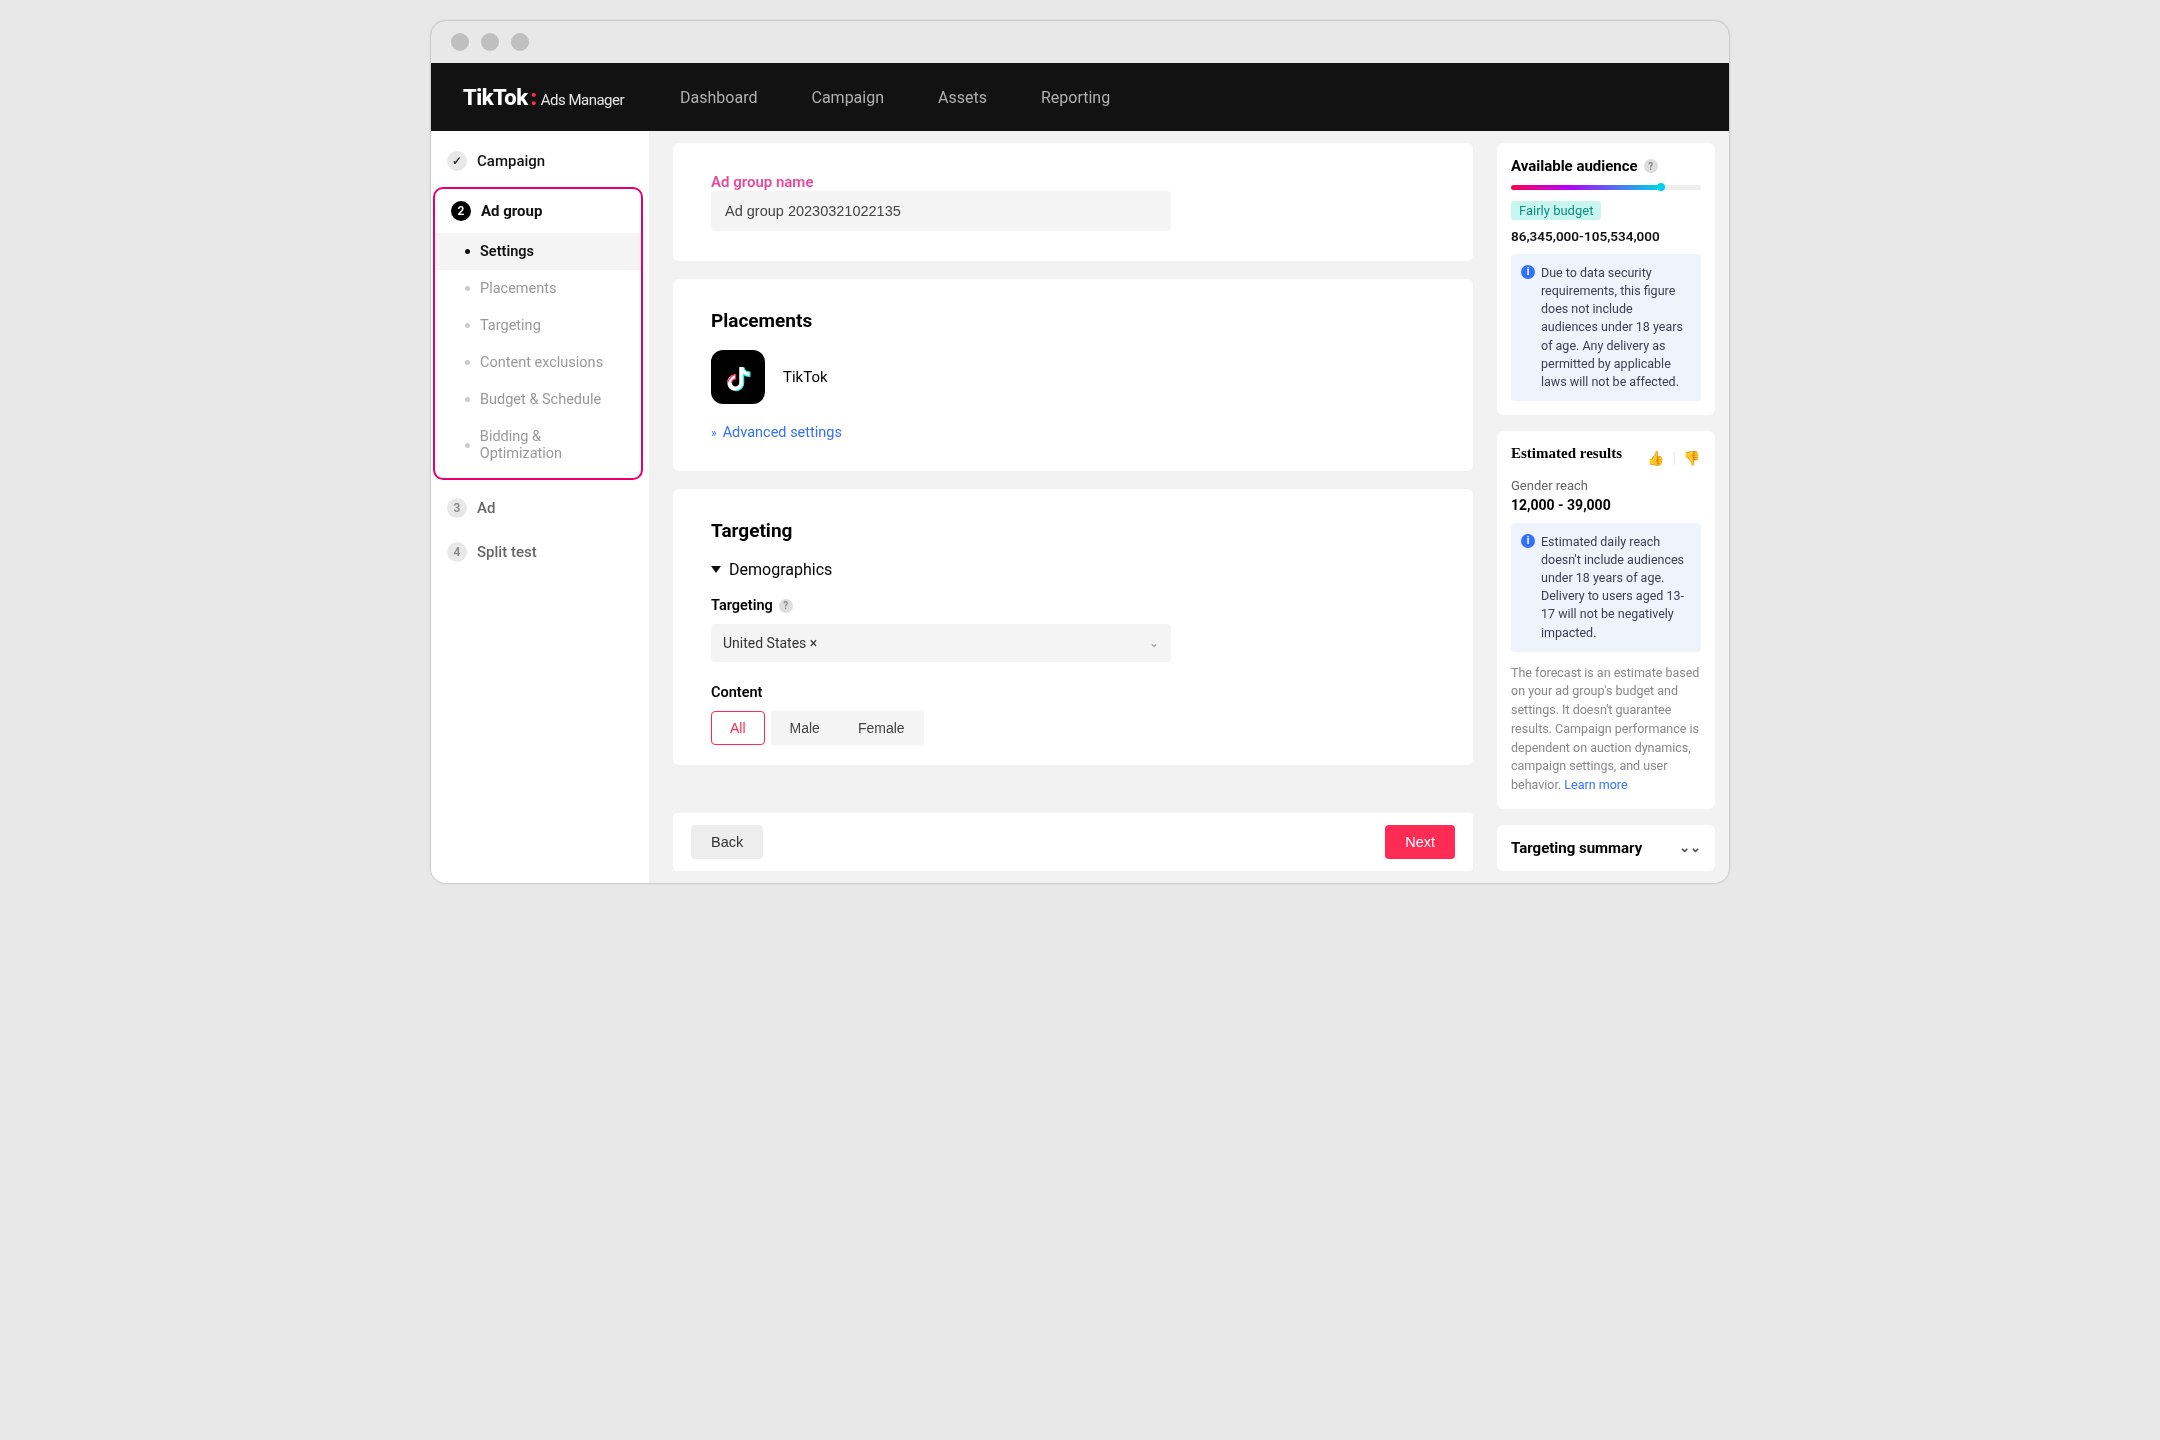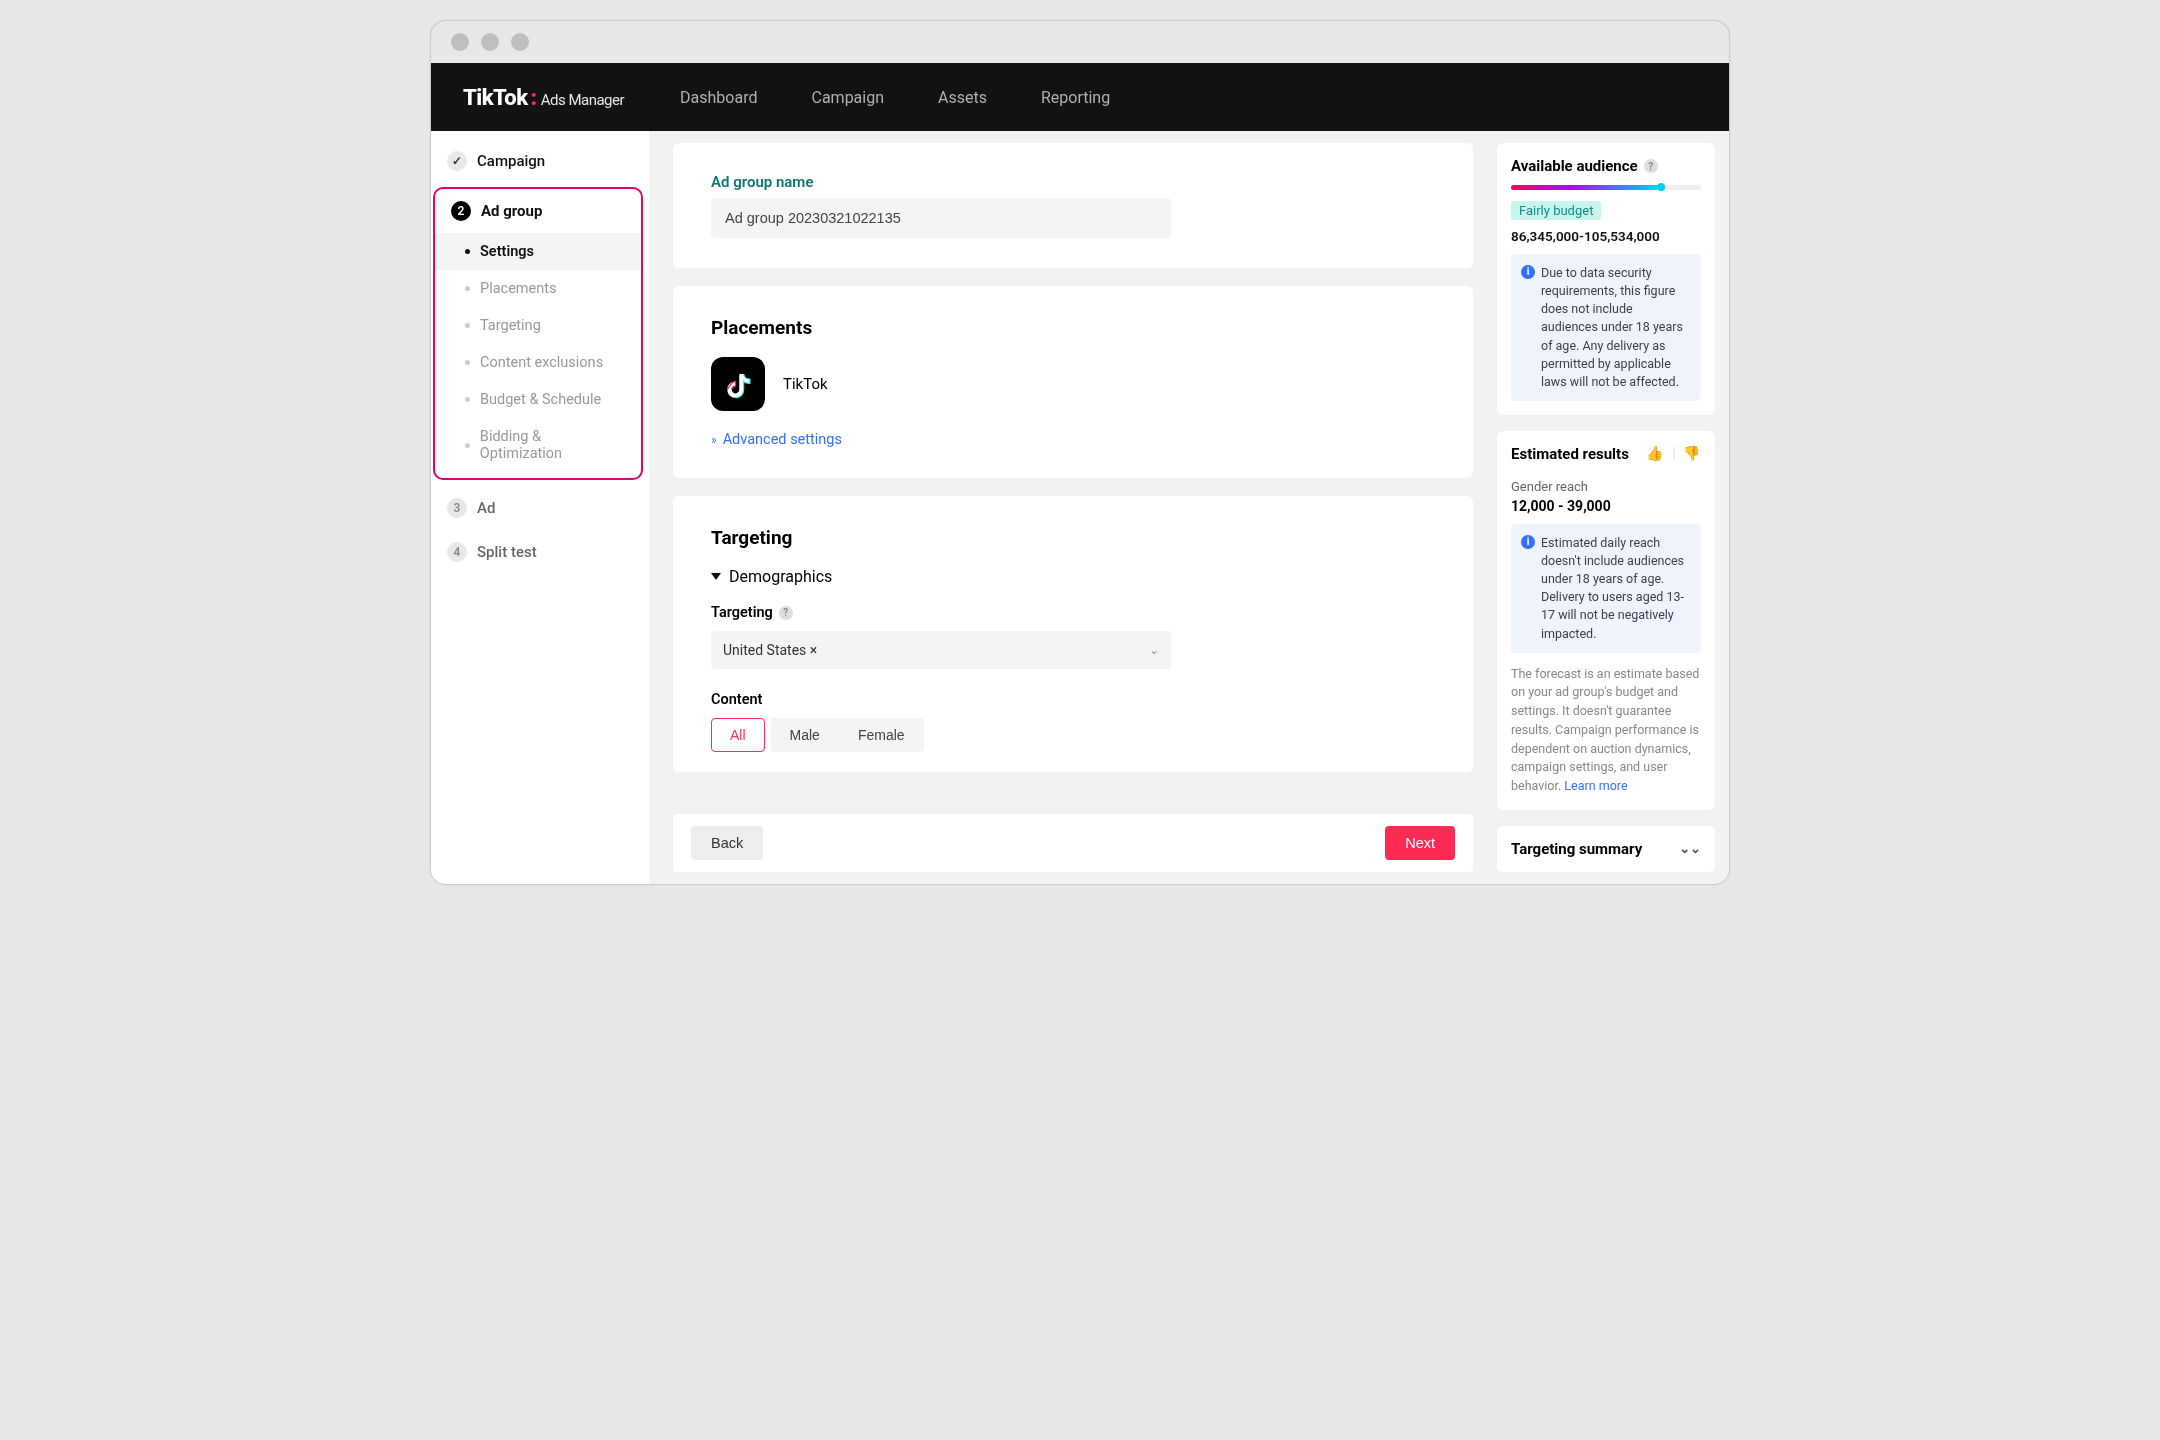--- a/index.html
+++ b/index.html
@@ -38,21 +38,21 @@
 .highlight-box { border: 2px solid #e5006d; border-radius: 10px; margin: 4px 6px 6px 2px; padding-bottom: 6px; }
 
 .subitems { }
 .subitem { display:flex; align-items:center; gap:10px; padding: 10px 18px 10px 30px; font-size: 14.5px; color: #999; cursor:pointer;}
 .subitem .bullet { width: 5px; height: 5px; border-radius:50%; background:#ccc;}
 .subitem.active { background: #f4f4f4; color: #111; font-weight: 600; }
 .subitem.active .bullet { background: #111; }
 
 .main { flex: 1; padding: 12px 24px; display:flex; flex-direction:column; gap: 18px; position:relative;}
 .card { background:#fff; border-radius: 6px; padding: 30px 38px; }
-.field-label { font-weight: 600; font-size: 15px; margin-bottom: 7px; color:#0f766e; }
+.field-label { font-weight: 600; font-size: 15px; margin-bottom: 0; color:#ec4899; }
 .input { width: 100%; max-width: 460px; height: 40px; background: #f4f4f4; border: none; border-radius: 4px; padding: 0 14px; font-size: 14.5px; color: #444;}
 .card h2 { font-size: 19px; font-weight: 700; margin-bottom: 18px; }
 
 .placement-row { display:flex; align-items:center; gap:18px; margin-top:10px;}
 .tiktok-tile { width:54px;height:54px;border-radius:12px; background:#000; display:flex;align-items:center;justify-content:center;}
 .advanced { display:flex; align-items:center; gap:6px; color:#3370ff; font-size:14.5px; margin-top:20px; cursor:pointer;}
 .adv-icon { font-size:12px; }
 
 .section-sub { display:flex; align-items:center; gap:8px; font-size:16px; margin: 10px 0 18px; }
 .caret-down { width:0;height:0;border-left:5px solid transparent;border-right:5px solid transparent;border-top:7px solid #111;}
@@ -76,21 +76,21 @@
 
 .rightcol { width: 232px; padding: 12px 14px 12px 0; display:flex; flex-direction:column; gap:16px;}
 .rcard { background:#fff; border-radius:6px; padding:14px 14px;}
 .rcard h3 { font-size:15px; font-weight:700; display:flex; align-items:center; gap:6px; margin-bottom:10px;}
 .aud-bar { height:5px; width:100%; border-radius:3px; background:linear-gradient(90deg,#ff0050 0%, #b400ff 30%, #00cfe8 77%, #eee 77%, #eee 100%); margin-bottom:10px; position:relative;}
 .aud-bar::after{content:"";position:absolute; left:77%; top:-2px; width:8px;height:8px;border-radius:50%;background:#00cfe8;}
 .badge-chip { display:inline-block; background:#c7f5ef; color:#0e8f82; font-size:13px; padding:2px 8px; border-radius:3px; margin-bottom:8px;}
 .range { font-size:13.5px; font-weight:600; color:#111;}
 .info-box { background:#eef3fc; border-radius:4px; padding:10px 10px; font-size:12.5px; color:#3a3f52; margin-top:10px; line-height:1.45; display:flex; gap:6px;}
 .info-i { width:14px;height:14px;border-radius:50%;background:#3370ff;color:#fff;font-size:10px;display:flex;align-items:center;justify-content:center;font-weight:700;flex-shrink:0; margin-top:1px;}
-.est-head { display:flex; justify-content:space-between; }
+.est-head { display:flex; justify-content:space-between; align-items:center;font-family:Liberation Serif, serif;}
 .thumbs { display:flex; gap:8px; color:#bbb; font-size:14px;}
 .thumbs span{cursor:pointer;}
 .est-label { font-size:13px; color:#666; margin-top:6px;}
 .est-val { font-size:14px; font-weight:700; margin-top:4px;}
 .forecast { font-size:12.5px; color:#888; line-height:1.5; margin-top:12px;}
 .forecast a { color:#3370ff; text-decoration:none; cursor:pointer;}
 .tsummary { background:#fff; border-radius:6px; padding:14px 14px; display:flex;justify-content:space-between;align-items:center;font-size:15px;font-weight:700;cursor:pointer;}
 .dblchev { font-size:13px; color:#555;}
 </style>
 </head>

